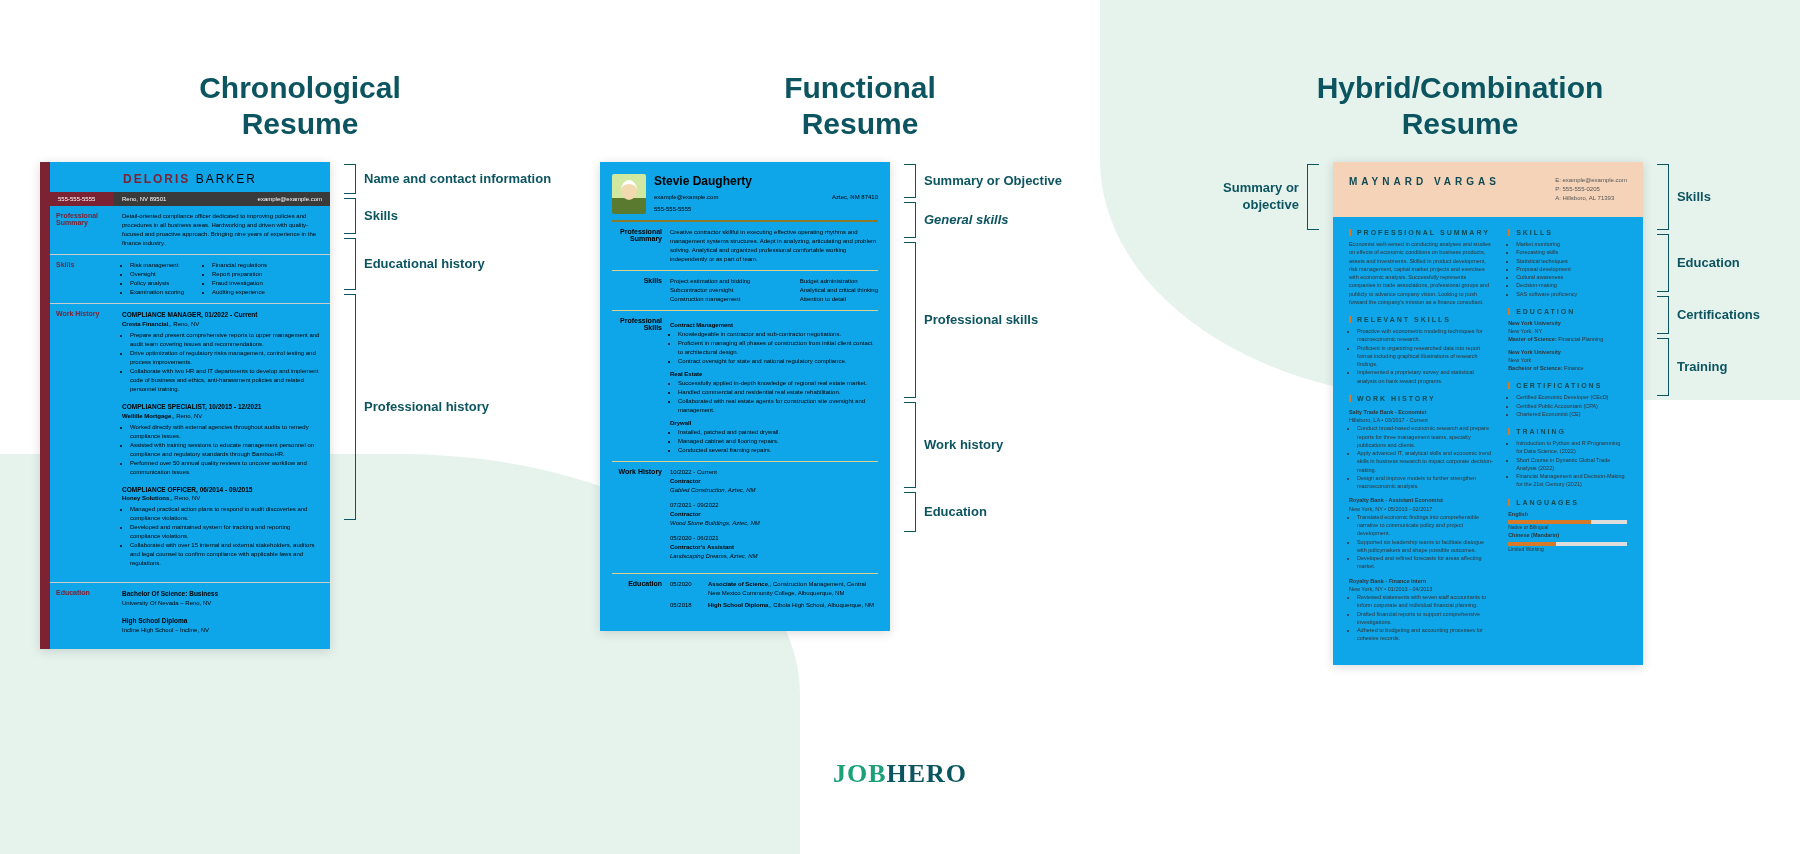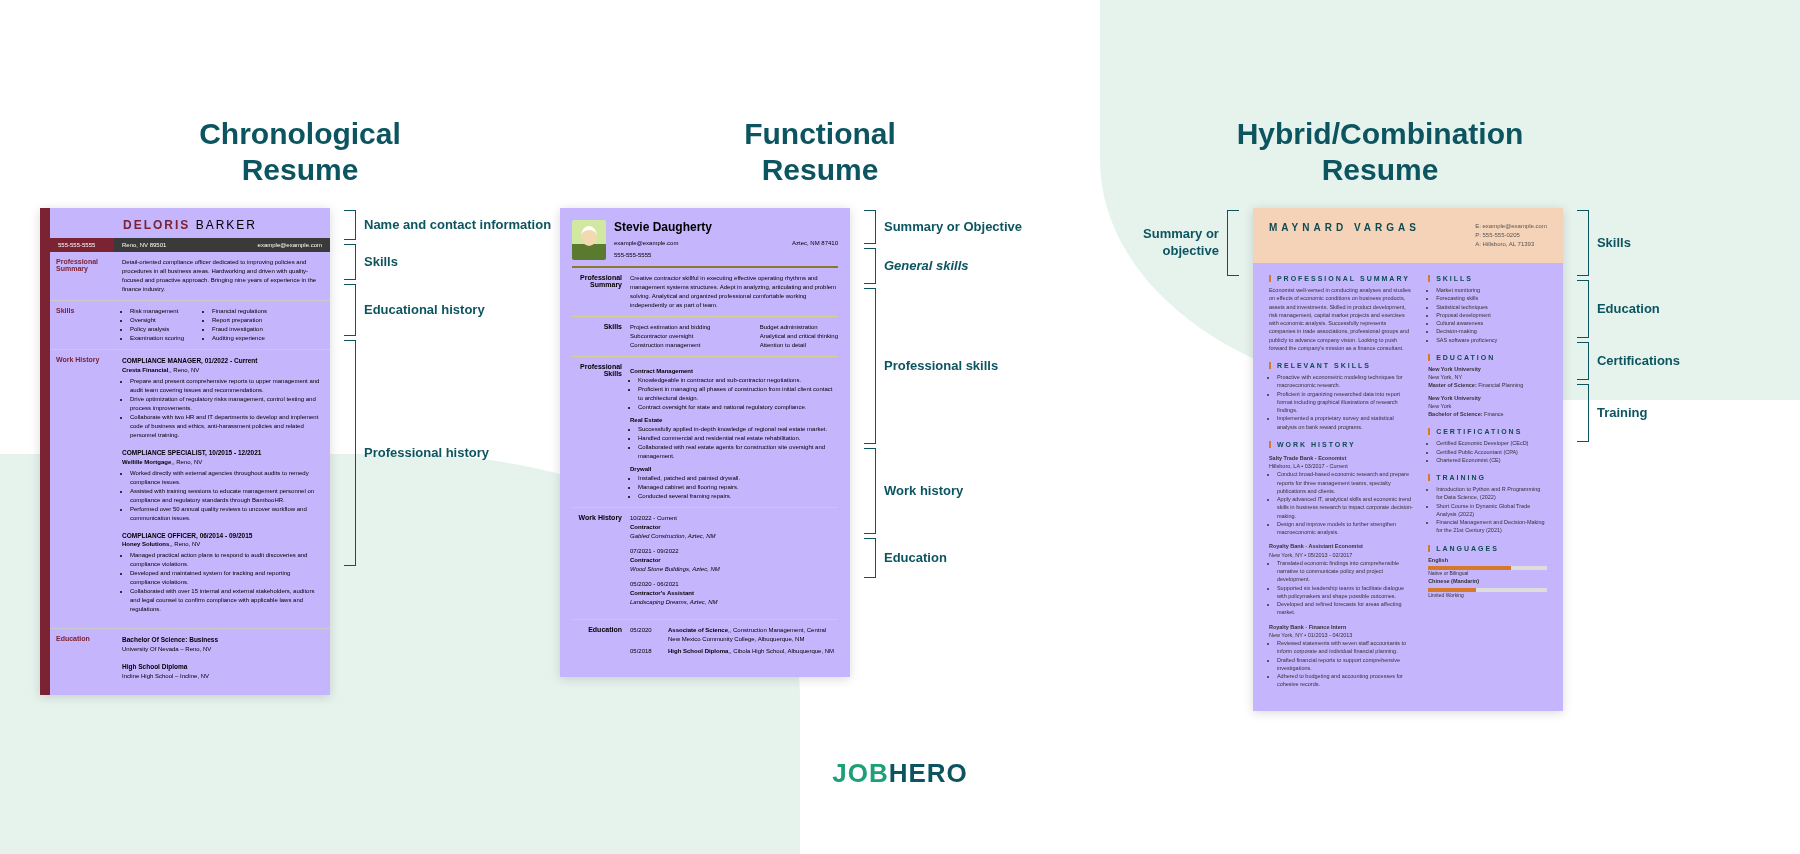--- a/index.html
+++ b/index.html
@@ -1,23 +1,23 @@
 <!DOCTYPE html>
 <html><head>
 <meta charset="utf-8">
 <style>
   * { margin:0; padding:0; box-sizing:border-box; }
   body { font-family: Arial, Helvetica, sans-serif; width:1800px; height:854px; background:#fff; position:relative; overflow:hidden; }
   .bg-right-top { position:absolute; right:0; top:0; width:700px; height:400px; background:#e6f3ed; border-bottom-left-radius:50% 60%; }
   .bg-left-bot { position:absolute; left:0; bottom:0; width:800px; height:400px; background:#e6f3ed; border-top-right-radius:50% 60%; }
-  .content { position:relative; z-index:1; display:flex; justify-content:flex-start; padding:116px 40px 0; }
+  .content { position:relative; z-index:1; display:flex; justify-content:space-between; padding:70px 40px 0; }
   .col { width:520px; }
   .col-title { text-align:center; font-size:30px; font-weight:700; color:#0c5560; line-height:1.2; margin-bottom:20px; }
   .card-row { display:flex; align-items:flex-start; }
-  .card { background:#c4b5fd; box-shadow:0 2px 10px rgba(0,0,0,0.15); font-size:7px; flex:0 0 290px; }
+  .card { background:#0ea5e9; box-shadow:0 2px 10px rgba(0,0,0,0.15); font-size:7px; flex:0 0 290px; }
   .labels { margin-left:14px; }
   .labels-left { margin-right:14px; text-align:right; }
   .label-item { color:#0c5560; font-weight:700; font-size:13px; line-height:1.3; display:flex; align-items:center; }
   .label-item .txt { flex:1; }
   .bracket-r, .bracket-l { width:12px; height:100%; border-top:1px solid #0c5560; border-bottom:1px solid #0c5560; flex:0 0 12px; }
   .bracket-r { border-right:1px solid #0c5560; margin-right:8px; }
   .bracket-l { border-left:1px solid #0c5560; margin-left:8px; }
   
   .c1-top { display:flex; }
   .c1-side { width:10px; background:#7c2333; }
@@ -55,21 +55,21 @@
   .c3-body { display:flex; gap:14px; padding:12px 16px; }
   .c3-left { width:55%; }
   .c3-right { width:45%; }
   .c3-sec { margin-bottom:10px; }
   .c3-sh { font-size:7px; letter-spacing:2px; font-weight:700; color:#0f4a52; border-left:2px solid #d67a2a; padding-left:6px; margin-bottom:4px; }
   .c3-txt { font-size:5.5px; line-height:1.5; color:#333; }
   .c3-txt ul { margin-left:8px; }
   .c3-job { margin-top:6px; }
   .c3-bar { height:4px; background:linear-gradient(90deg,#d67a2a 70%,#ddd 70%); margin-top:2px; }
   .c3-bar2 { height:4px; background:linear-gradient(90deg,#d67a2a 40%,#ddd 40%); margin-top:2px; }
-  .logo-wrap { position:absolute; bottom:65px; left:0; right:0; text-align:center; z-index:2; }
+  .logo-wrap { position:absolute; bottom:65px; left:0; right:0; text-align:center; z-index:2;font-family:Liberation Serif, serif; }
   .logo { font-size:26px; font-weight:800; letter-spacing:1px; }
   .logo .j { color:#1ba077; }
   .logo .h { color:#0c5560; }
 </style>
 </head>
 <body>
 
 <div class="bg-right-top"></div>
 <div class="bg-left-bot"></div>
 

